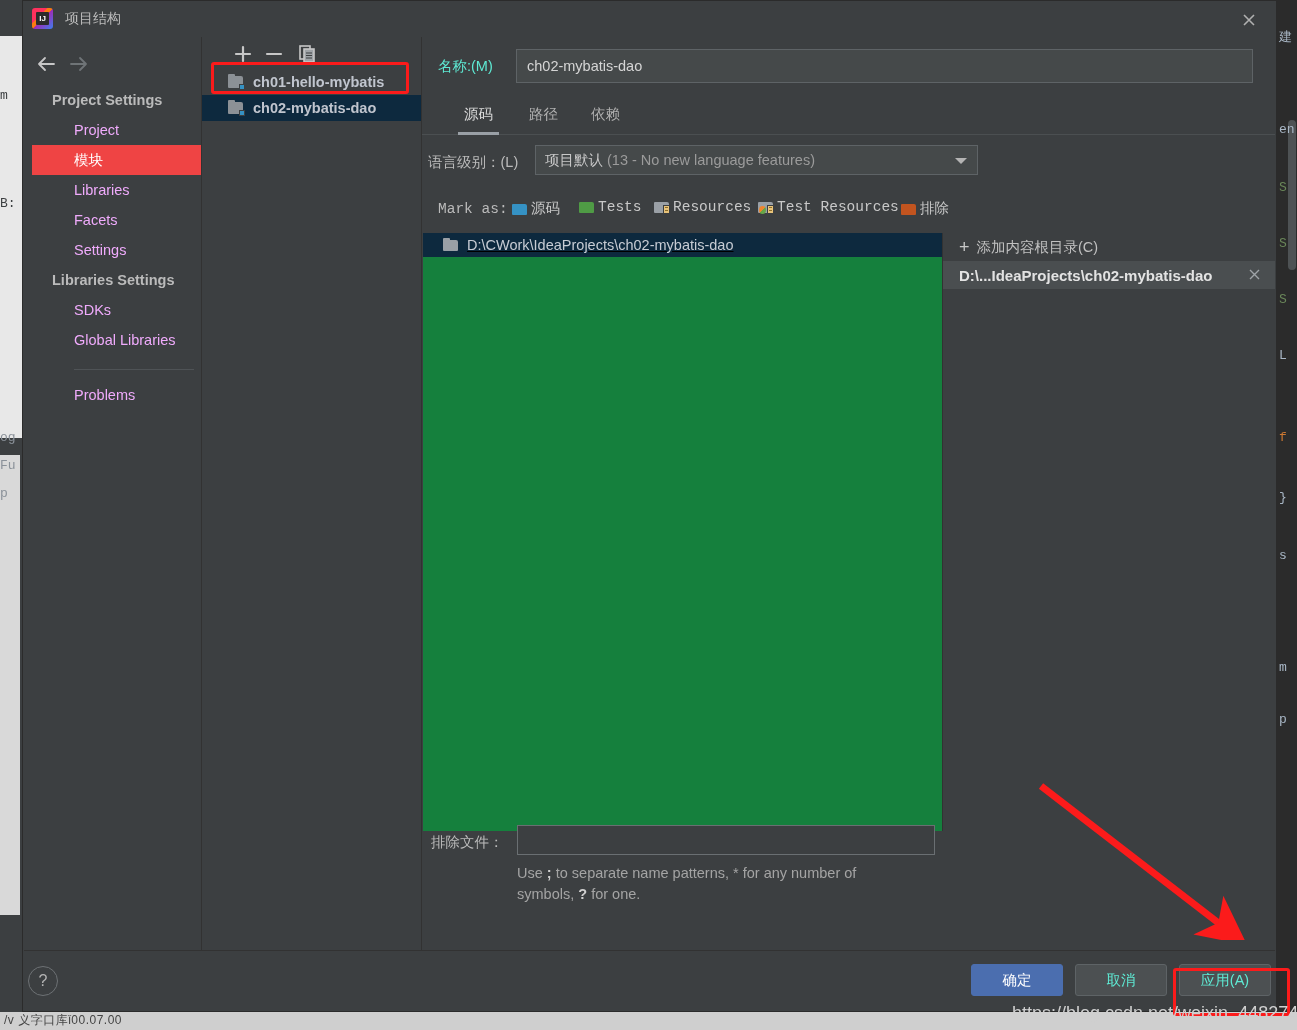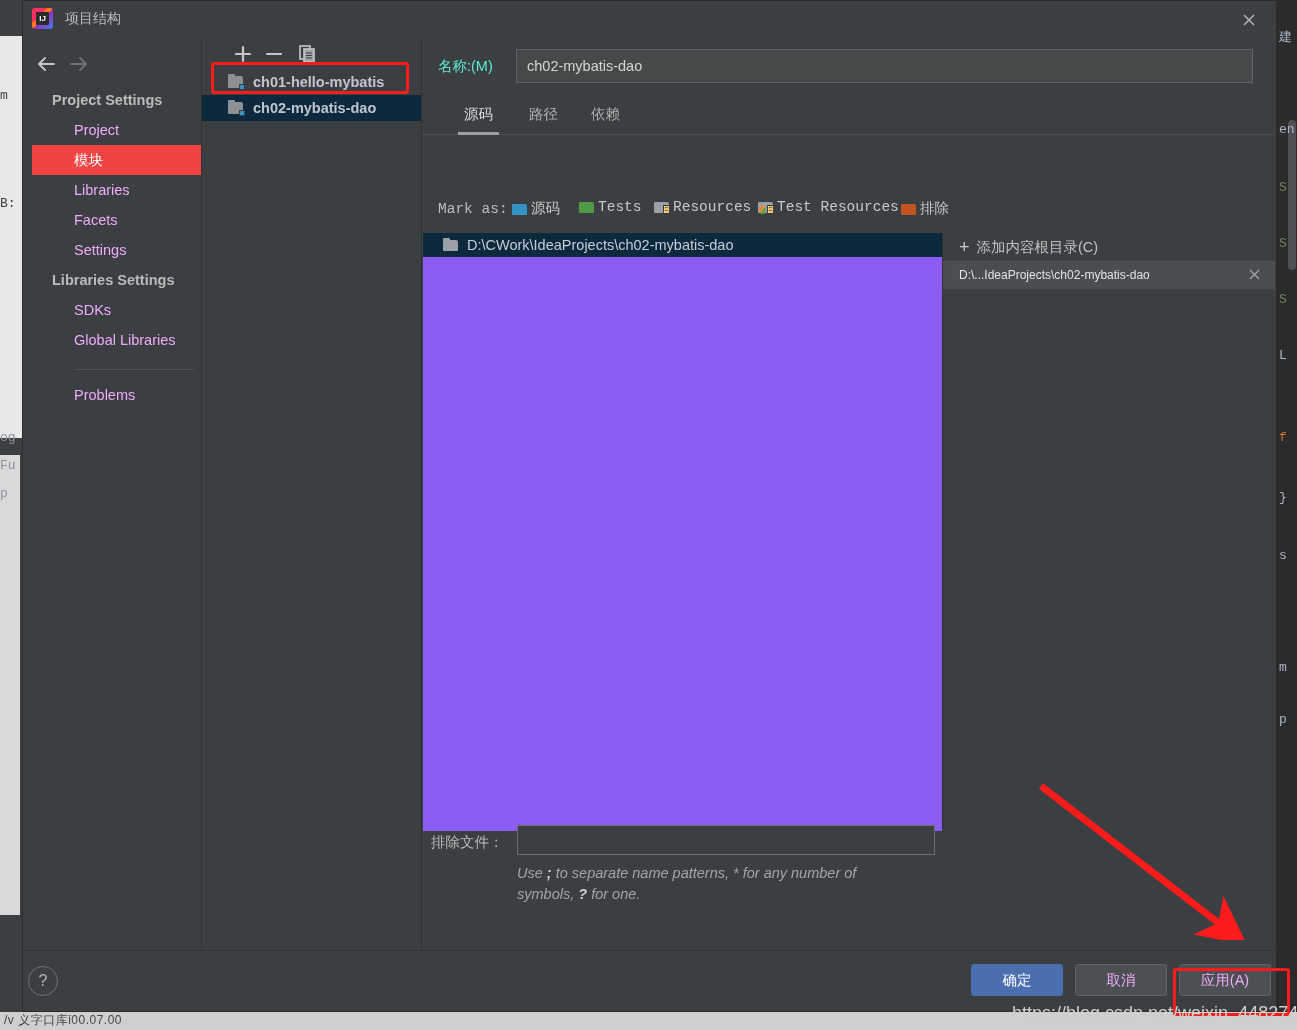--- a/index.html
+++ b/index.html
@@ -237,22 +237,23 @@
     background: linear-gradient(135deg,#f0862d 50%, #68a548 50%);
     border-radius: 50%;
   }
 
   
   .croot {
     position: absolute; left: 1px; top: 196px; right: 0; bottom: 120px;
     display: flex;
   }
   .croot-left {
-    position: relative; width: 520px; background: #8b5cf6;
+    position: relative; width: 520px; background: #15803d;
     border-right: 1px solid #323232;
+    text-decoration: underline;
   }
   .croot-row {
     height: 24px; display: flex; align-items: center; padding-left: 20px;
     background: #0d293e; cursor: pointer;
   }
   .croot-row .p {
     font-size: 14.5px; color: #c7ccd4; margin-left: 8px;
   }
   .ico-plainfolder {
     width: 16px; height: 14px; position: relative; flex:none;
@@ -274,57 +275,57 @@
     color: #c7c7c7; font-size: 18px; line-height: 18px; margin-right: 7px;
     font-weight: 500;
   }
   .add-root-lbl { font-size: 14.5px; color: #c0c0c0; }
   .root-entry {
     height: 28px; display: flex; align-items: center;
     background: #4a4e50; padding-left: 16px; cursor: pointer;
     position: relative;
   }
   .root-entry .t {
-    font-size: 12px; color: #e3e3e3; font-weight: normal;
+    font-size: 15px; color: #e3e3e3; font-weight: bold;
   }
   .root-entry .x {
     position: absolute; right: 13px; top: 6px;
     width: 15px; height: 15px; cursor: pointer;
   }
 
   
   .excl { position: absolute; left: 1px; bottom: 34px; width: 520px; height: 92px; }
   .lbl-excl { position: absolute; left: 8px; top: 8px; font-size: 14.5px; color: #bbbbbb; }
   .fld-excl {
     position: absolute; left: 94px; top: 0; width: 418px; height: 30px;
     background: #3c3f41; border: 1px solid #6a6f72;
     color: #d5d5d5; font-size: 14.5px; padding: 0 8px; outline: none;
     font-family: "Liberation Sans", sans-serif;
   }
   .hint-excl {
     position: absolute; left: 94px; top: 38px; width: 400px;
-    font-size: 14.5px; color: #a4a4a4; line-height: 21px; font-style: italic;
+    font-size: 14.5px; color: #a4a4a4; line-height: 21px;
   }
   .hint-excl b { color: #d0d0d0; font-weight: bold; }
 
   
   .footer {
     position: absolute; left: 1px; bottom: 1px; right: 1px; height: 60px;
     background: #3c3f41; border-top: 1px solid #323232;
   }
   .help-btn {
     position: absolute; left: 4px; top: 15px;
     width: 30px; height: 30px; border-radius: 50%;
     border: 1px solid #6d7174; cursor: pointer;
     color: #b4b4b4; font-size: 16px; text-align: center; line-height: 28px;
   }
   .btn {
     position: absolute; top: 13px; height: 32px; width: 92px;
     font-size: 14.5px; border-radius: 3px; cursor: pointer;
-    border: 1px solid #5e6366; background: #4c5052; color: #f0abfc;
+    border: 1px solid #5e6366; background: #4c5052; color: #5eead4;
     text-align: center; line-height: 30px;
   }
   .btn.primary { background: #4b6eaf; border-color: #4b6eaf; color: #ffffff; }
   .btn-ok     { left: 947px; }
   .btn-cancel { left: 1051px; }
   .btn-apply  { left: 1155px; }
 
   
   .hl {
     position: absolute; border: 3px solid #fb1b1b; border-radius: 3px;
@@ -456,20 +457,30 @@
         <div class="lbl-name">名称:(M)</div>
         <input class="fld-name" type="text" value="ch02-mybatis-dao" style="">
       </div>
 
       <div class="tabs">
         <div class="tab tab-0 active">源码</div>
         <div class="tab tab-1">路径</div>
         <div class="tab tab-2">依赖</div>
       </div>
 
+      <div class="row-lang">
+        <div class="lbl-lang">语言级别：(L)</div>
+        <div class="combo-lang">
+          <span class="combo-val">
+            <span>项目默认</span>
+            <span class="dim">(13 - No new language features)</span>
+          </span>
+          <span class="combo-arrow"></span>
+        </div>
+      </div>
 
       <div class="row-mark">
         <div class="lbl-mark">Mark as:</div>
 
         <div class="mark-item mk-0">
           <span class="ico-fold">
             <span class="bd" style="background:#3592c4;"></span>
           </span>
           <span class="t">源码</span>
         </div>

